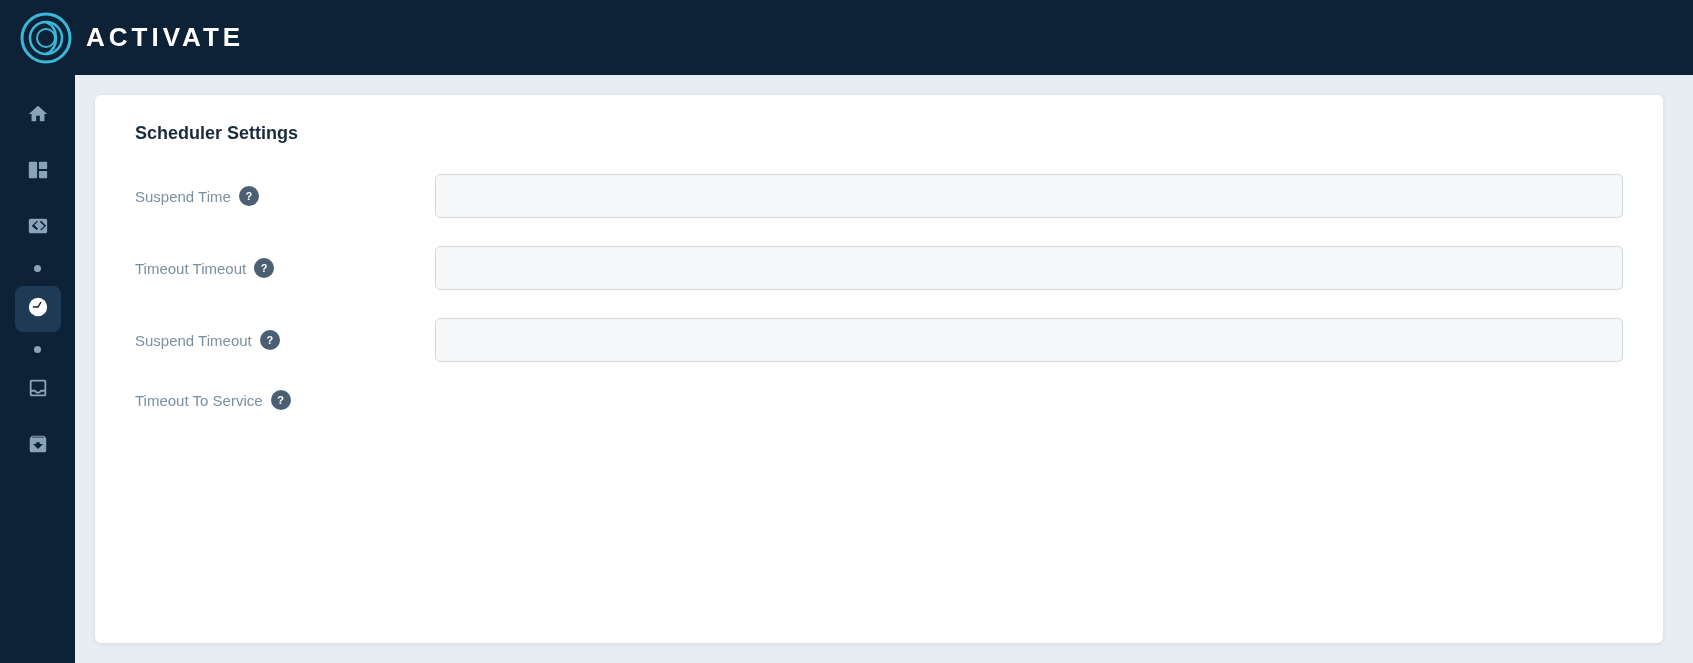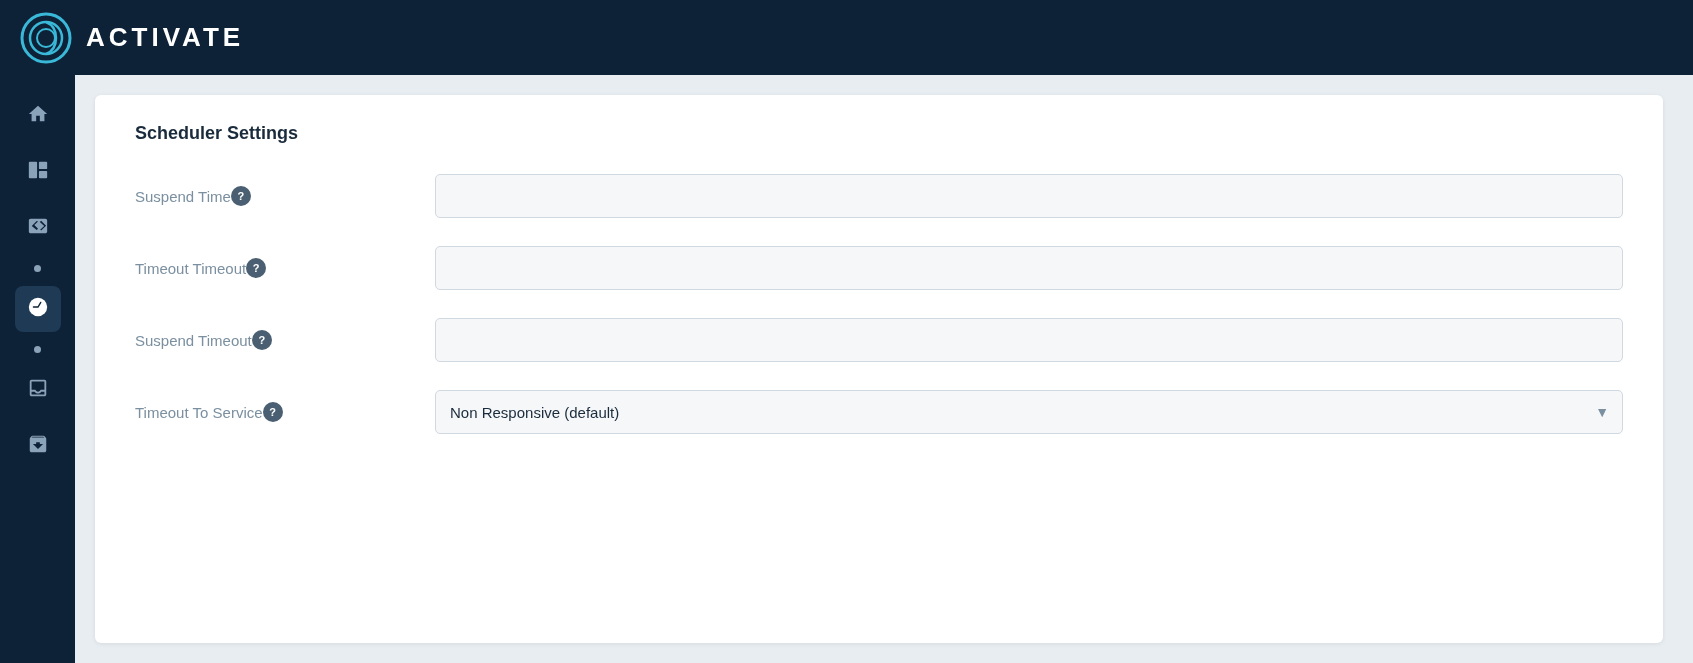--- a/index.html
+++ b/index.html
@@ -102,20 +102,21 @@
       display: flex;
       align-items: center;
       margin-bottom: 28px;
     }
     .form-label {
       width: 300px;
       font-size: 15px;
       color: #7a8fa0;
       display: flex;
       align-items: center;
+      gap: 8px;
       flex-shrink: 0;
     }
     .help-icon {
       display: inline-flex;
       align-items: center;
       justify-content: center;
       width: 20px;
       height: 20px;
       background: #4a5f72;
       border-radius: 50%;
@@ -269,26 +270,18 @@
           <span class="help-icon">?</span>
         </label>
         <input class="form-input" type="text" value="" style="">
       </div>
 
       <div class="form-row">
         <label class="form-label">
           <span>Timeout To Service</span>
           <span class="help-icon">?</span>
         </label>
-        <div class="form-select-wrapper">
-          <select class="form-select">
-            <option>Non Responsive (default)</option>
-            <option>Always</option>
-            <option>Never</option>
-          </select>
-          <span class="select-chevron">▼</span>
-        </div>
       </div>
 
     </div>
   </div>
 
 </div>
 
 </body></html>

